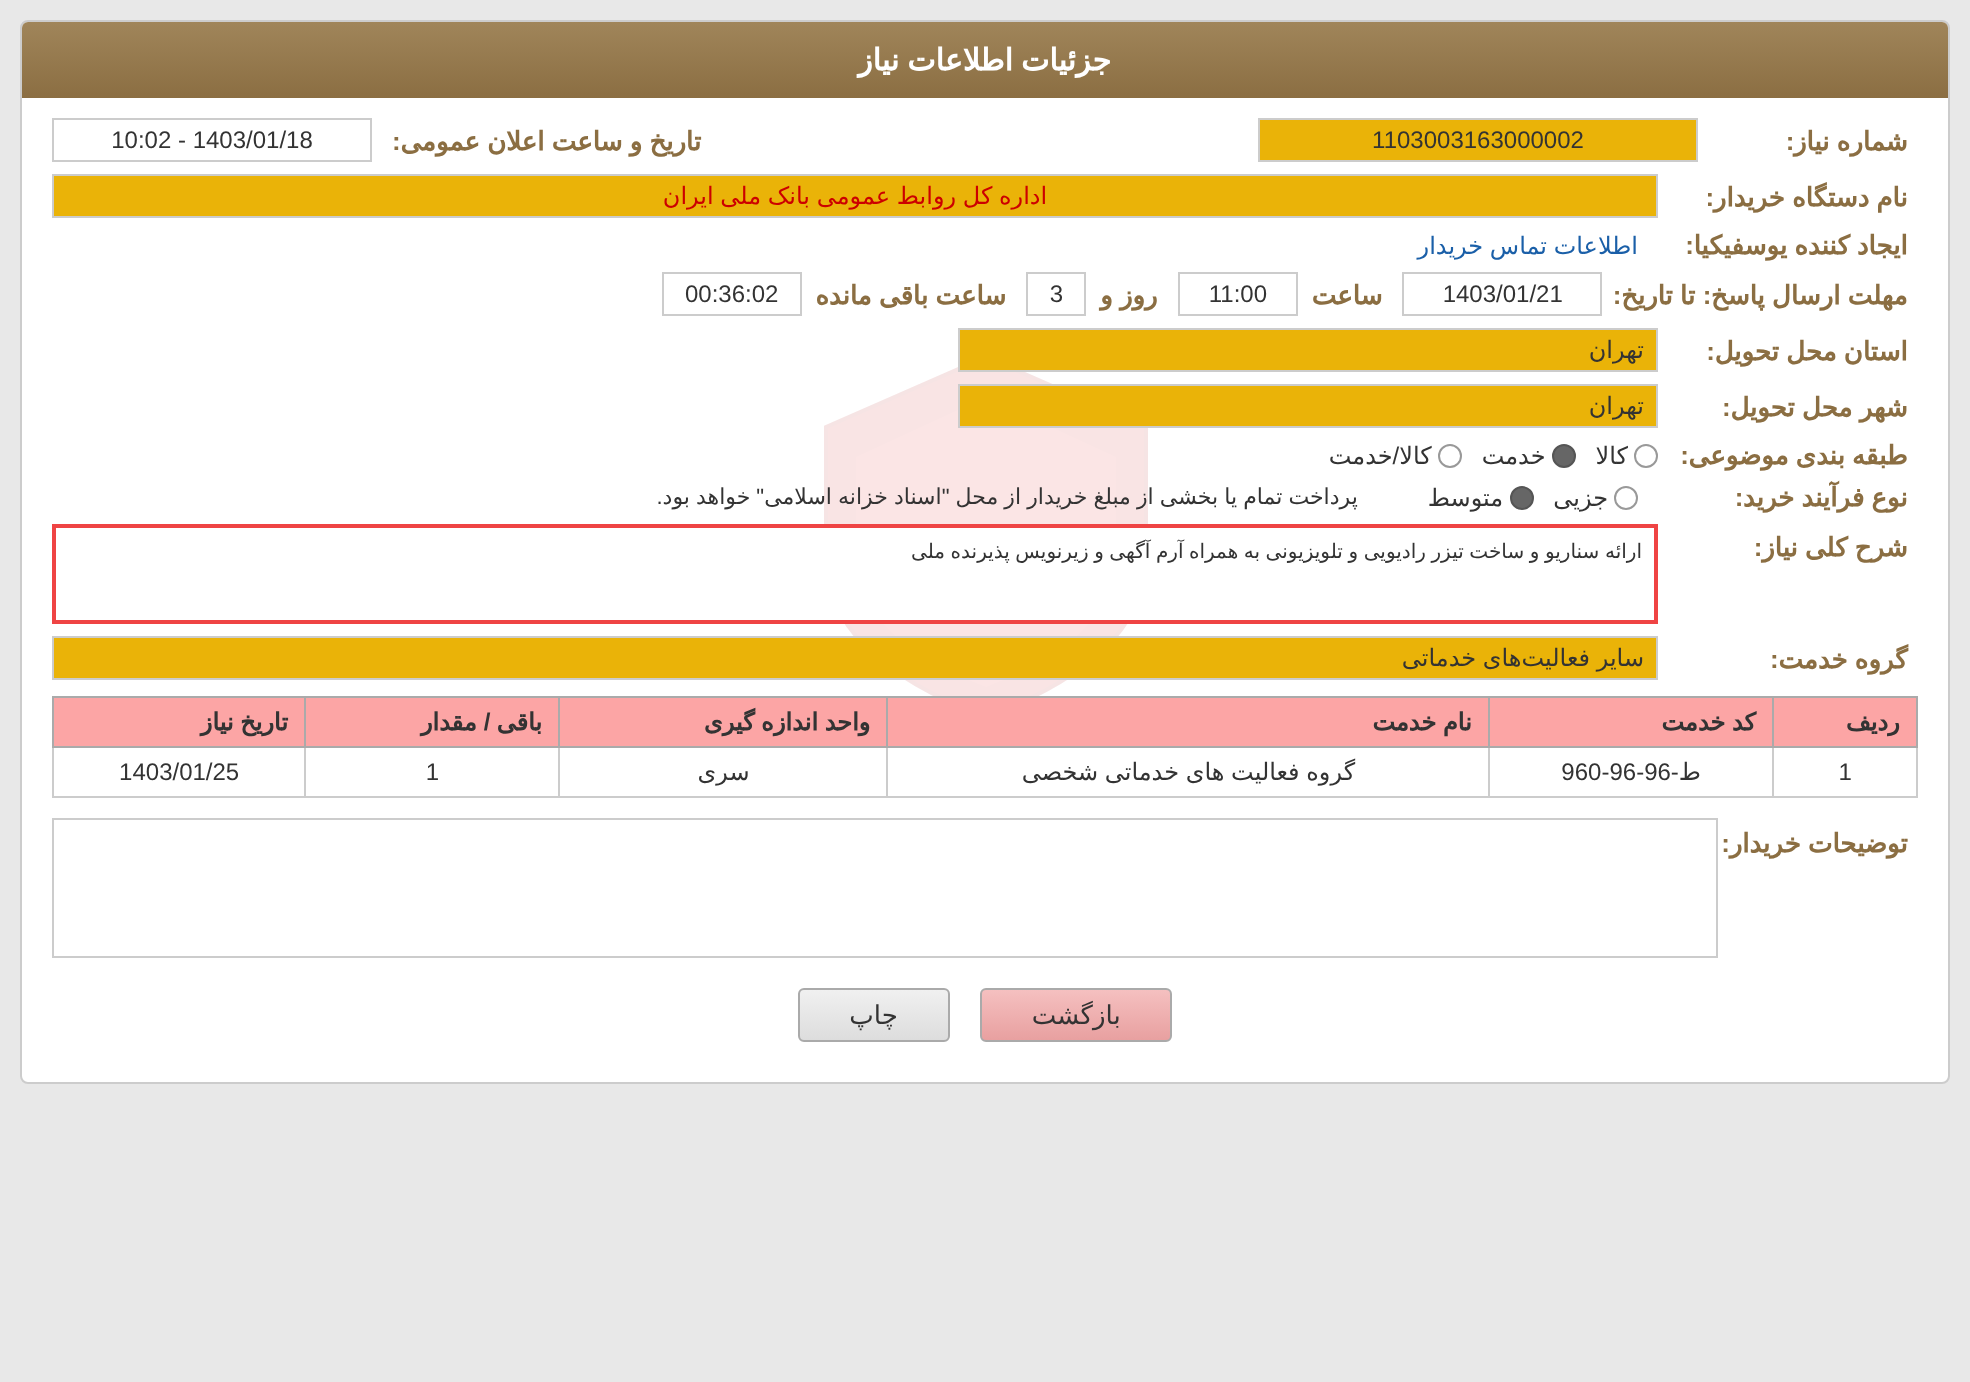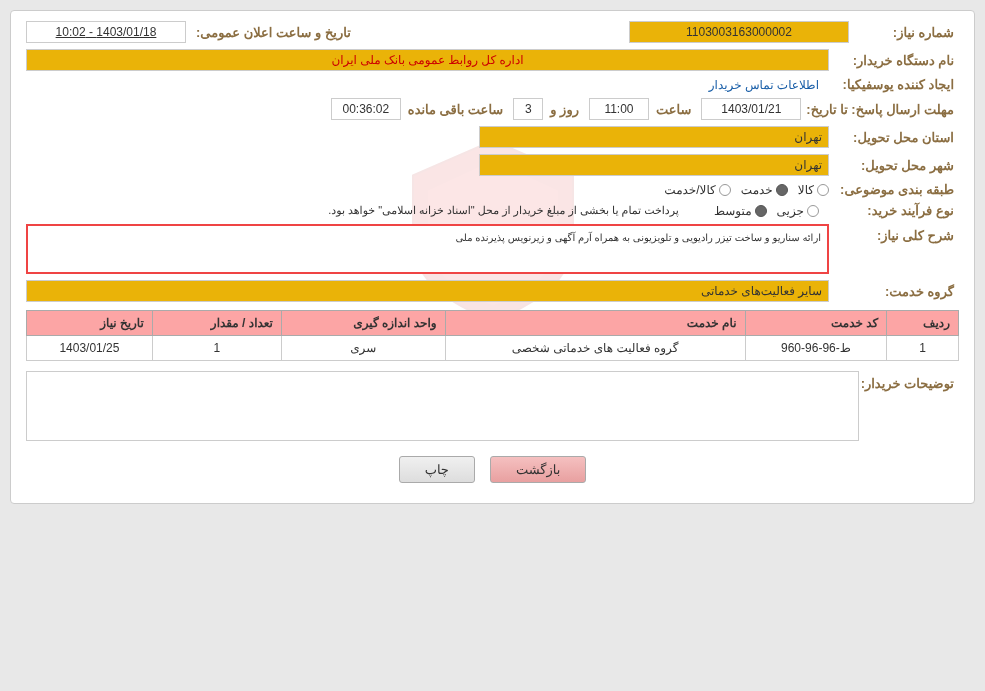--- a/index.html
+++ b/index.html
@@ -227,37 +227,40 @@
     .content-layer {
       position: relative;
       z-index: 1;
     }
   </style>
 </head>
 <body>
 
 <div class="page-container">
   <div class="main-card">
+    <div class="card-header">
+      <span>جزئیات اطلاعات نیاز</span>
+    </div>
     <div class="card-body-wrap">
 
       <div class="shield-watermark">
         <svg width="180" height="200" viewBox="0 0 180 200">
           <path d="M90 10 L170 45 L170 110 Q170 160 90 190 Q10 160 10 110 L10 45 Z" fill="#cc0000" stroke="#aa0000" stroke-width="2"></path>
           <path d="M90 30 L155 60 L155 110 Q155 150 90 175 Q25 150 25 110 L25 60 Z" fill="#dd1111"></path>
           <text x="90" y="115" text-anchor="middle" font-size="28" font-weight="bold" fill="white" font-family="Arial">Col</text>
         </svg>
       </div>
       <div class="content-layer card-body">
 
         <div class="top-row">
           <div class="label">شماره نیاز:</div>
           <div class="value-box" style="max-width:220px;text-align:center;">1103003163000002</div>
           <div style="flex:1;"></div>
           <div class="inline-label">تاریخ و ساعت اعلان عمومی:</div>
-          <div class="small-box" style="min-width:160px;text-decoration:underline;">1403/01/18 - 10:02</div>
+          <div class="small-box" style="min-width:160px;">1403/01/18 - 10:02</div>
         </div>
 
         <div class="info-row">
           <div class="label">نام دستگاه خریدار:</div>
           <div class="value-box" style="color:#c00;text-align:center;">اداره کل روابط عمومی بانک ملی ایران</div>
         </div>
 
         <div class="info-row">
           <div class="label">ایجاد کننده یوسفیکیا:</div>
           <span style="width:10px;"></span>
@@ -330,21 +333,21 @@
           <div class="value-box">سایر فعالیت‌های خدماتی</div>
         </div>
 
         <table class="service-table">
           <thead>
             <tr>
               <th>ردیف</th>
               <th>کد خدمت</th>
               <th>نام خدمت</th>
               <th>واحد اندازه گیری</th>
-              <th>تعداد / مقدار</th>
+              <th>باقی / مقدار</th>
               <th>تاریخ نیاز</th>
             </tr>
           </thead>
           <tbody id="service-table-body">
           <tr>
                 <td>1</td>
                 <td>ط-96-96-960</td>
                 <td>گروه فعالیت های خدماتی شخصی</td>
                 <td>سری</td>
                 <td>1</td>

